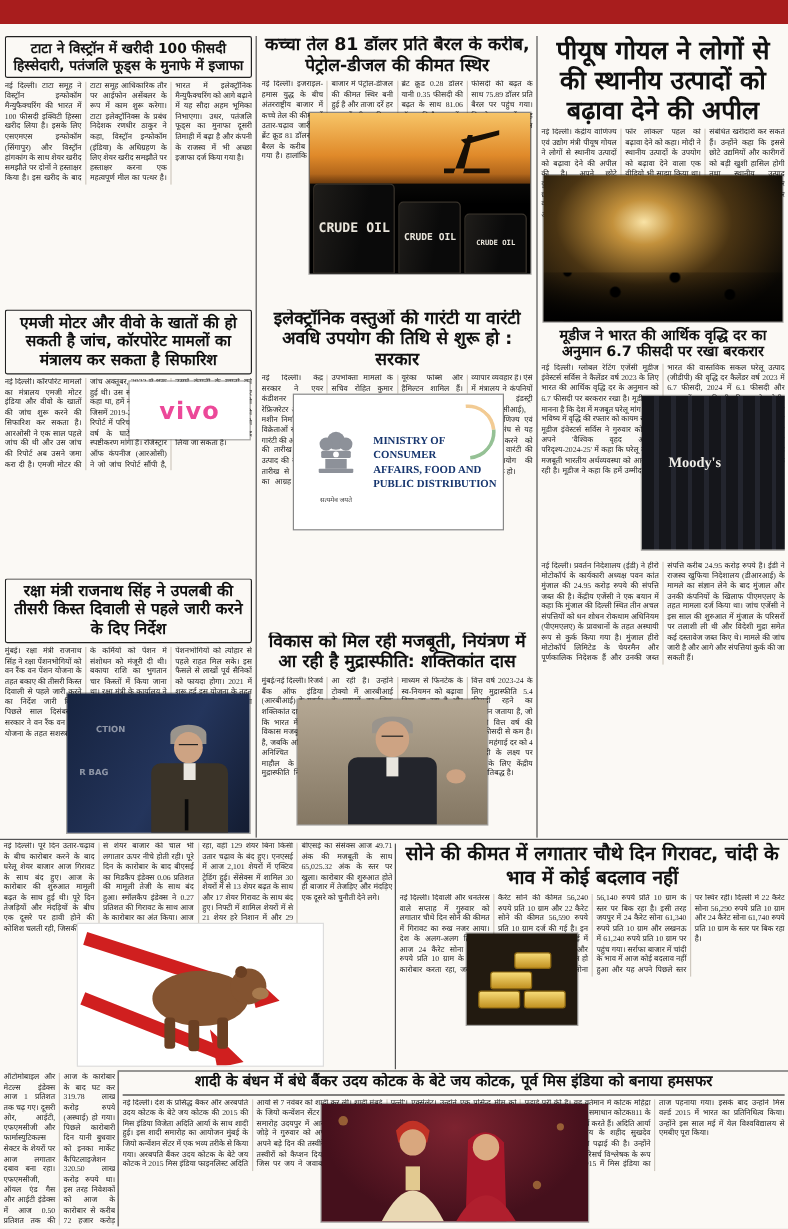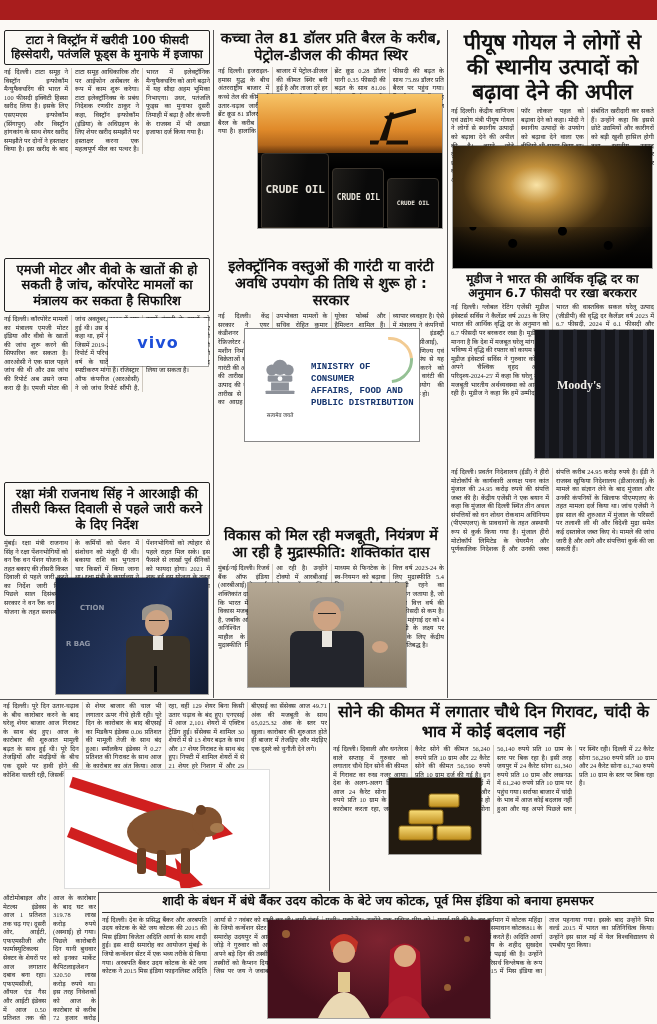--- a/index.html
+++ b/index.html
@@ -54,27 +54,27 @@
     background:linear-gradient(#f7c568,#e08a2a 60%,#9c5514);}
   #img-crude .barrels{position:absolute;left:0;bottom:0;width:100%;height:62%;display:flex;
     align-items:flex-end;gap:3px;padding:0 3px;box-sizing:border-box;background:linear-gradient(rgba(0,0,0,0),#000 30%);}
   .barrel{background:linear-gradient(100deg,#1f1d1a,#0a0a0a 60%);border:1px solid #3a342c;border-radius:4px 4px 0 0;
     color:#e8e4da;font-family:"DejaVu Sans Mono","Liberation Mono",monospace;font-weight:bold;
     display:flex;align-items:center;justify-content:center;text-align:center;}
   .b1{width:40%;height:88%;font-size:11px;line-height:1.1}
   .b2{width:30%;height:70%;font-size:8px;line-height:1.1}
   .b3{width:30%;height:58%;font-size:6px;line-height:1.1}
   #img-vivo{left:104px;top:60px;width:100px;height:48px;background:#fff;display:flex;align-items:center;justify-content:center;}
-  #img-vivo span{color:#1d4ed8;font-family:"DejaVu Sans","Liberation Sans",sans-serif;
-    font-weight:bold;font-size:16px;letter-spacing:1px;}
+  #img-vivo span{color:#ec4899;font-family:"DejaVu Sans","Liberation Sans",sans-serif;
+    font-weight:bold;font-size:20px;letter-spacing:1px;}
   #img-ministry{left:26px;top:70px;width:176px;height:114px;background:#fff;border:1px solid #888;
     display:flex;align-items:center;padding:4px;box-sizing:border-box;box-shadow:none;}
   #img-ministry .emb{width:62px;text-align:center;}
   #img-ministry .motto{font-size:5.5px;color:#333;}
-  #img-ministry .mtext{flex:1;font-family:Liberation Mono, monospace;
+  #img-ministry .mtext{flex:1;font-family:Liberation Serif, serif;
     font-weight:bold;color:#16356e;font-size:9px;line-height:1.35;}
   #img-ministry .arc{position:absolute;right:6px;top:8px;width:40px;height:40px;border-radius:50%;
     border:3px solid transparent;border-top-color:#e8a13c;border-right-color:#3f8f3f;opacity:.55;transform:rotate(40deg);}
   #img-rajnath{left:52px;top:96px;width:152px;height:116px;background:linear-gradient(120deg,#16233f,#24355c 55%,#131c31);}
   .bdrop{position:absolute;color:rgba(255,255,255,.5);font-family:"DejaVu Sans",sans-serif;font-weight:bold;font-size:7px;}
   #img-rajnath .t1{left:24px;top:26px}
   #img-rajnath .t2{left:10px;top:62px}
   #img-das{left:30px;top:56px;width:158px;height:104px;background:linear-gradient(#b5a894,#847763);}
   .face{position:absolute;border-radius:50%;background:#cda383;}
   .hair{position:absolute;border-radius:50% 50% 0 0;background:#9a948c;}
@@ -120,21 +120,21 @@
 
   <article id="art-mg">
     <h2 class="hl boxed">एमजी मोटर और वीवो के खातों की हो सकती है जांच, कॉरपोरेट मामलों का मंत्रालय कर सकता है सिफारिश</h2>
     <div class="body cols3">नई दिल्ली। कॉरपोरेट मामलों का मंत्रालय एमजी मोटर इंडिया और वीवो के खातों की जांच शुरू करने की सिफारिश कर सकता है। आरओसी ने एक साल पहले जांच की थी और उस जांच की रिपोर्ट अब उसने जमा करा दी है। एमजी मोटर की जांच अक्तूबर, 2022 में शुरू हुई थी। उस समय कंपनी ने कहा था, हमें नोटिस मिला है जिसमें 2019-20 की वार्षिक रिपोर्ट में परिचालन के पहले वर्ष के घाटे को लेकर स्पष्टीकरण मांगा है। रजिस्ट्रार ऑफ कंपनीज (आरओसी) ने जो जांच रिपोर्ट सौंपी है, उसमें कंपनी के खातों को लेकर कई सवाल उठाए गए हैं। वीवो के मामले में भी मंत्रालय को जांच की सिफारिश मिली है और आगे की कार्रवाई पर फैसला जल्द लिया जा सकता है।</div>
     <div id="img-vivo" class="photo">
       <span>vivo</span>
     </div>
   </article>
 
   <article id="art-rajnath">
-    <h2 class="hl boxed">रक्षा मंत्री राजनाथ सिंह ने आरआईी की तीसरी किस्त दिवाली से पहले जारी करने के दिए निर्देश</h2>
+    <h2 class="hl boxed">रक्षा मंत्री राजनाथ सिंह ने उपलबी की तीसरी किस्त दिवाली से पहले जारी करने के दिए निर्देश</h2>
     <div class="body cols3">मुंबई। रक्षा मंत्री राजनाथ सिंह ने रक्षा पेंशनभोगियों को वन रैंक वन पेंशन योजना के तहत बकाए की तीसरी किस्त दिवाली से पहले जारी करने का निर्देश जारी किया। पिछले साल दिसंबर में सरकार ने वन रैंक वन पेंशन योजना के तहत सशस्त्र बलों के कर्मियों को पेंशन में संशोधन को मंजूरी दी थी। बकाया राशि का भुगतान चार किस्तों में किया जाना था। रक्षा मंत्री के कार्यालय ने कहा, रक्षा मंत्री ने ओआरओपी की तीसरी किस्त दिवाली से पहले जारी करने के निर्देश दिए हैं ताकि पेंशनभोगियों को त्योहार से पहले राहत मिल सके। इस फैसले से लाखों पूर्व सैनिकों को फायदा होगा। 2021 में शुरू हुई इस योजना के तहत बकाए का भुगतान किया जा रहा है।</div>
     <div id="img-rajnath" class="photo">
       <span class="bdrop t1">CTION</span>
       <span class="bdrop t2">R BAG</span>
       <span class="hair" style="left:86px;top:26px;width:30px;height:16px"></span>
       <span class="face" style="left:89px;top:32px;width:24px;height:26px"></span>
       <span class="specs" style="left:93px;top:42px"></span>
       <span class="suit" style="left:70px;top:58px;width:64px;height:58px;background:#3a3328"></span>
       <span class="shirt" style="left:97px;top:58px;width:10px;height:14px"></span>
       <span style="position:absolute;left:98px;top:88px;width:3px;height:26px;background:#0a0a0a"></span>

